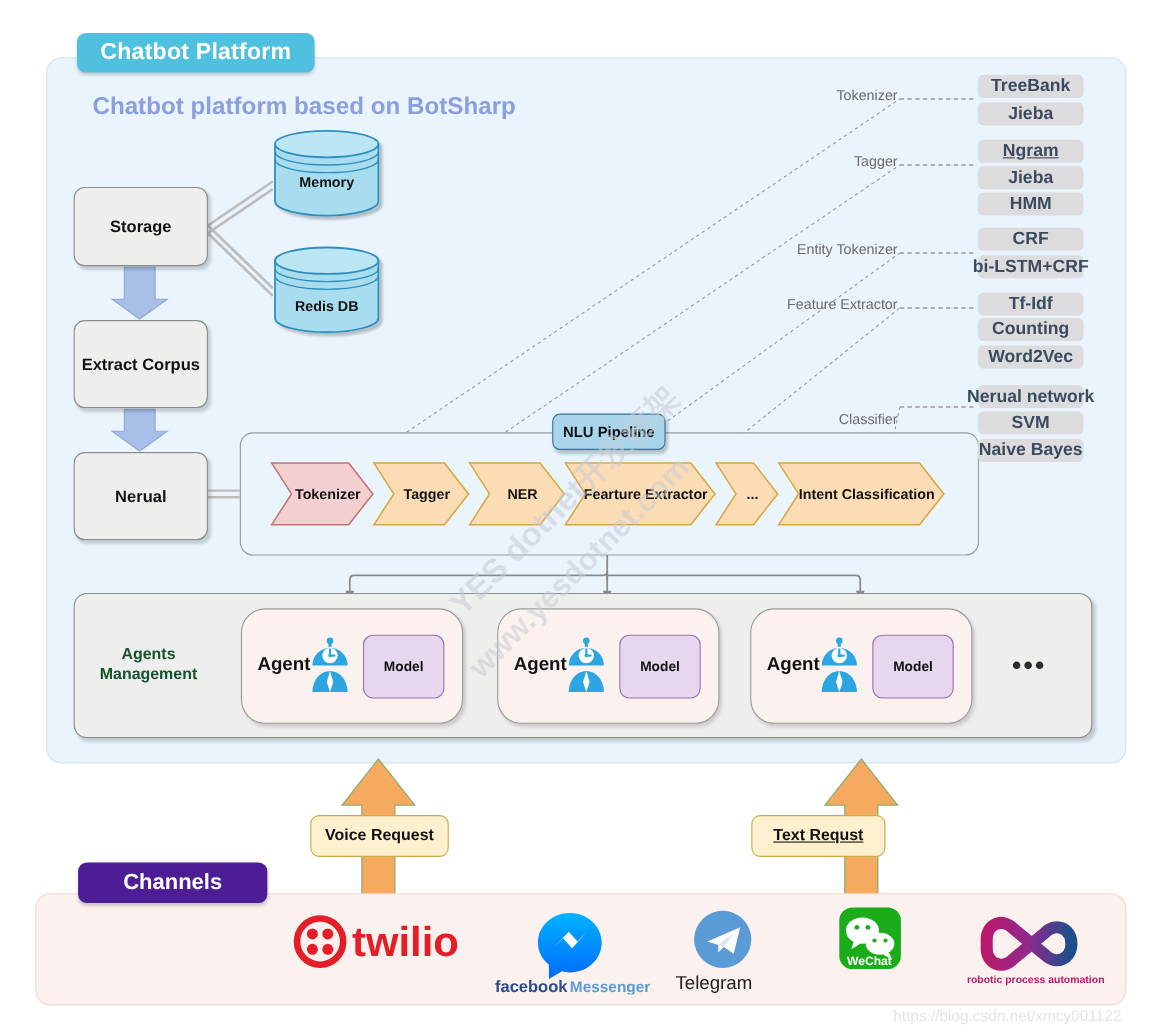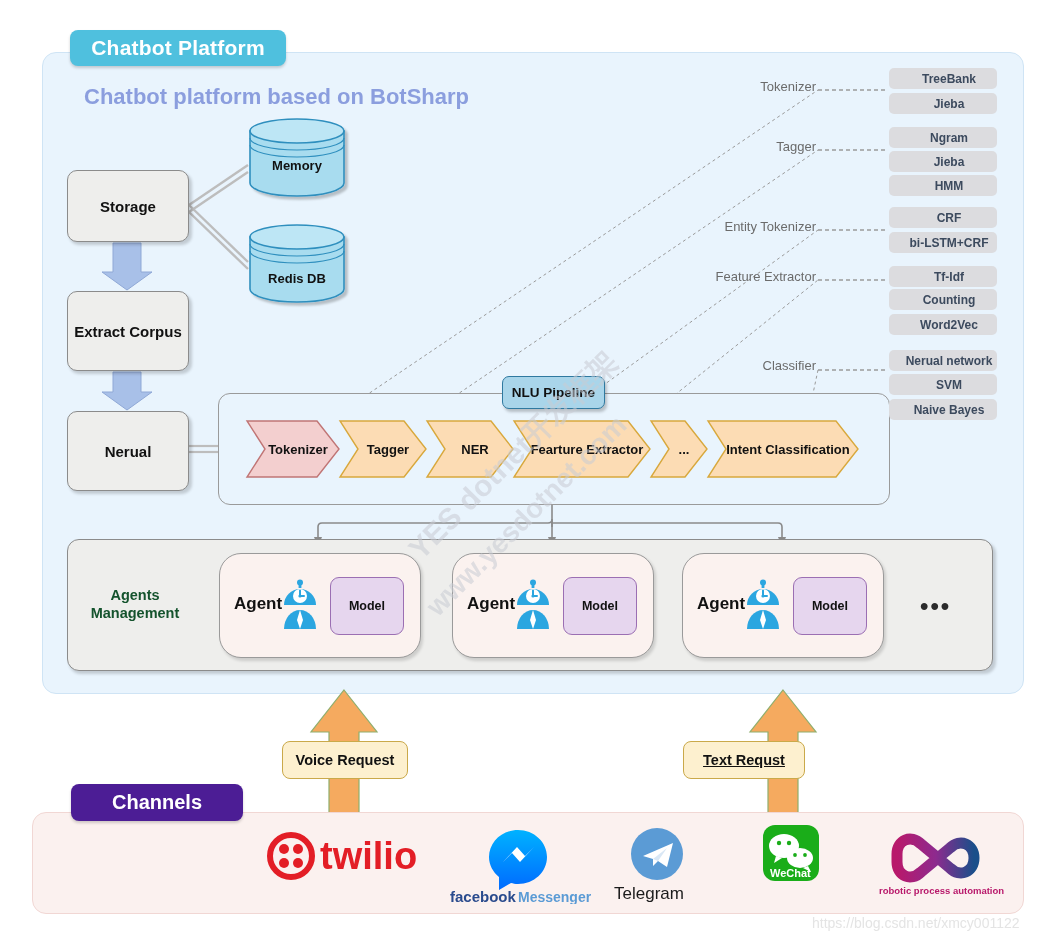--- a/index.html
+++ b/index.html
@@ -73,21 +73,21 @@
   
   .anchor-label{
     font-size:13px;color:#6b6b6b;white-space:nowrap;
     text-align:right;
   }
 
   
   .alg{
     width:96px;height:21px;background:#dcdcdf;border-radius:5px;
     display:flex;align-items:center;justify-content:center;
-    font-size:12px;font-weight:bold;color:#3c4a5e;white-space:nowrap;padding-left:12px;
+    font-size:16px;font-weight:bold;color:#3c4a5e;white-space:nowrap;
   }
 
   
   #agents-box{
     left:67px;top:539px;width:924px;height:130px;
     background:#eeeeec;border:1.6px solid #8b8b8b;border-radius:12px;
     box-shadow:2.5px 3px 3px rgba(0,0,0,.17);
   }
   #agents-title{
     left:85px;top:586px;width:100px;text-align:center;
@@ -282,26 +282,26 @@
   <svg viewBox="0 0 150 56" width="150" height="56" preserveAspectRatio="none">
     <path d="M0,0 L128,0 L150,28 L128,56 L0,56 L18,28 Z" fill="#fcdcb4" stroke="#d8a83c" stroke-width="1.4"></path>
   </svg>
   <div class="chev-label">Intent Classification</div>
 </div>
 
 <div class="abs anchor-label" style="left:700px;top:79px;width:116px;">Tokenizer</div>
 <div class="abs anchor-label" style="left:700px;top:139px;width:116px;">Tagger</div>
 <div class="abs anchor-label" style="left:670px;top:219px;width:146px;">Entity Tokenizer</div>
 <div class="abs anchor-label" style="left:670px;top:269px;width:146px;">Feature Extractor</div>
-<div class="abs anchor-label" style="left:700px;top:358px;width:116px;text-align:right;">Classifier</div>
+<div class="abs anchor-label" style="left:700px;top:373px;width:116px;text-align:right;">Classifier</div>
 
 <div class="abs alg" style="left:889px;top:68px;">TreeBank</div>
 <div class="abs alg" style="left:889px;top:93px;">Jieba</div>
 
-<div class="abs alg" style="left:889px;top:127px;">Ngram</div>
+<div class="abs alg" style="left:889px;top:127px;text-decoration:underline;">Ngram</div>
 <div class="abs alg" style="left:889px;top:151px;">Jieba</div>
 <div class="abs alg" style="left:889px;top:175px;">HMM</div>
 
 <div class="abs alg" style="left:889px;top:207px;">CRF</div>
 <div class="abs alg" style="left:889px;top:232px;">bi-LSTM+CRF</div>
 
 <div class="abs alg" style="left:889px;top:266px;">Tf-Idf</div>
 <div class="abs alg" style="left:889px;top:289px;">Counting</div>
 <div class="abs alg" style="left:889px;top:314px;">Word2Vec</div>
 

